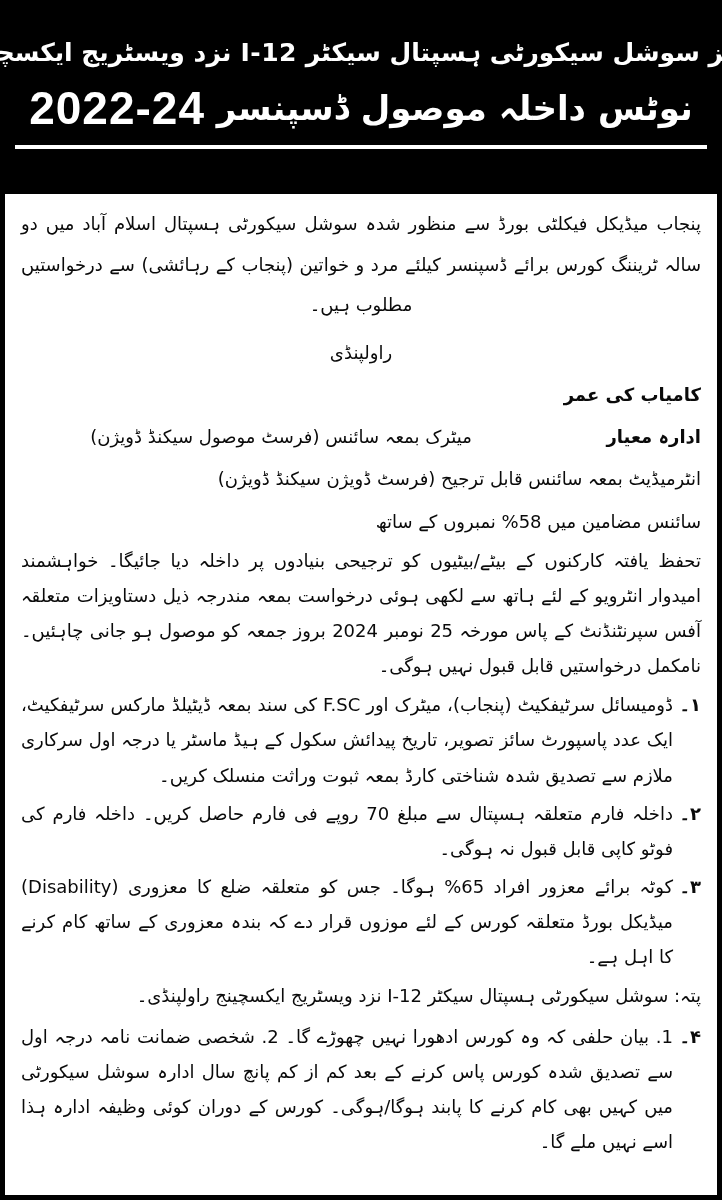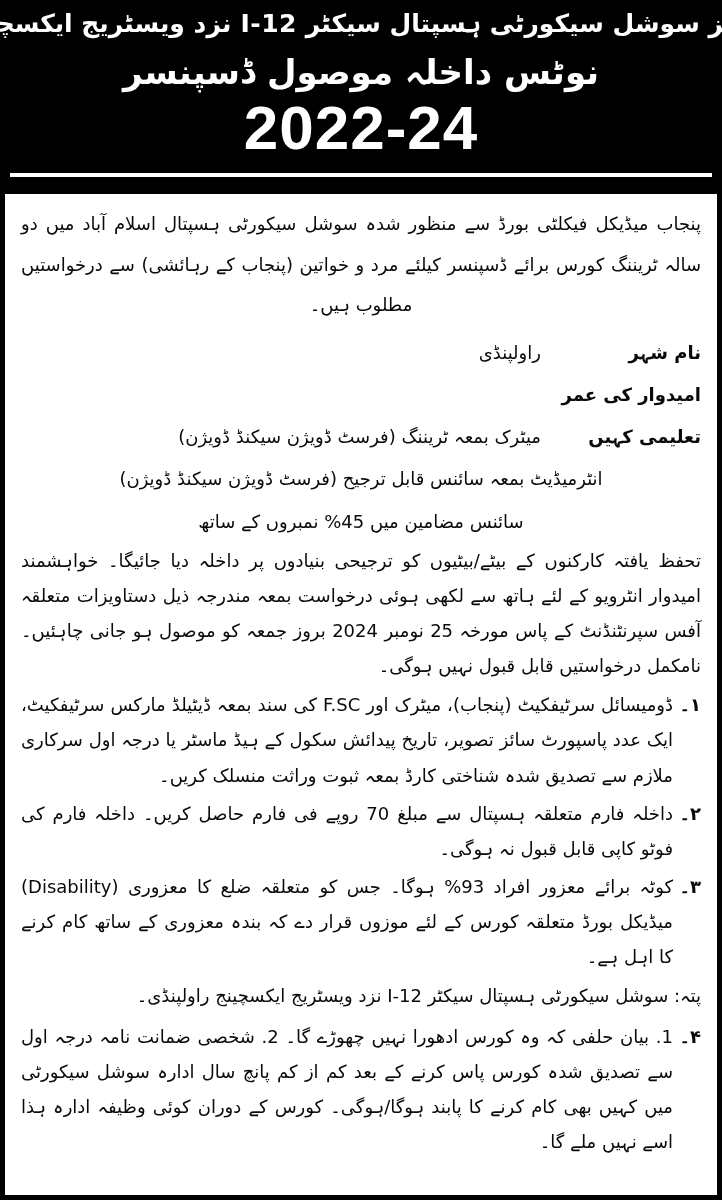--- a/index.html
+++ b/index.html
@@ -19,37 +19,37 @@
     direction:rtl; font-size:25px; font-weight:bold; letter-spacing:0.5px;
     white-space:nowrap; text-align:center;
   }
   .masthead-title {
     direction:rtl; display:inline-block; text-align:center;
     border-bottom:4px solid #ffffff; padding:0 14px 10px;
     font-size:34px; font-weight:bold;
   }
   .masthead-title .years {
     direction:ltr; unicode-bidi:isolate; display:inline-block;
-    font-family:"Liberation Sans", sans-serif; font-size:62px; font-weight:bold;
+    font-family:"Liberation Sans", sans-serif; font-size:46px; font-weight:bold;
     vertical-align:-4px; letter-spacing:1px;
   }
   
   .content {
     direction:rtl; height:1008px; margin:0;
     border:5px solid #000000; border-top-width:2px;
     padding:10px 16px 6px; overflow:hidden;
     font-size:18px;
   }
   .para { text-align:justify; line-height:1.95; margin-bottom:4px; }
   .intro { line-height:2.25; text-align:justify; text-align-last:center; margin-bottom:6px; }
   
   .info-row { display:flex; line-height:2.35; }
   .info-label { width:160px; flex:0 0 160px; font-weight:bold; }
-  .info-value { flex:1; }
-  .info-extra { text-align:center; line-height:2.35; }
+  .info-value { flex:1; text-align:center; }
+  .info-extra { text-align:right; line-height:2.35; }
   
   .list-item { display:flex; line-height:1.95; margin-bottom:3px; }
   .list-num { flex:0 0 28px; font-weight:bold; }
   .list-text { flex:1; text-align:justify; }
   .address-line { line-height:2.1; margin:2px 0 4px; }
 </style>
 </head>
 <body>
 
 <div class="page">
@@ -61,47 +61,46 @@
       <span class="years">2022-24</span>
     </div>
   </div>
 
   <div class="content">
 
     <p class="intro">پنجاب میڈیکل فیکلٹی بورڈ سے منظور شدہ سوشل سیکورٹی ہسپتال اسلام آباد میں دو سالہ ٹریننگ کورس برائے ڈسپنسر کیلئے مرد و خواتین (پنجاب کے رہائشی) سے درخواستیں مطلوب ہیں۔</p>
 
     <div>
       <div class="info-row">
-        <span class="info-label">نام شہر</span>
         <span class="info-value">راولپنڈی</span>
       </div>
       <div class="info-row">
-        <span class="info-label">امیدوار کی عمر</span>
+        <span class="info-label">کامیاب کی عمر</span>
       </div>
       <div class="info-row">
-        <span class="info-label">تعلیمی کہیں</span>
-        <span class="info-value">میٹرک بمعہ ٹریننگ (فرسٹ ڈویژن سیکنڈ ڈویژن)</span>
+        <span class="info-label">ادارہ معیار</span>
+        <span class="info-value">میٹرک بمعہ سائنس (فرسٹ موصول سیکنڈ ڈویژن)</span>
       </div>
       <div class="info-extra">انٹرمیڈیٹ بمعہ سائنس قابل ترجیح (فرسٹ ڈویژن سیکنڈ ڈویژن)</div>
-      <div class="info-extra">سائنس مضامین میں 45% نمبروں کے ساتھ</div>
+      <div class="info-extra">سائنس مضامین میں 58% نمبروں کے ساتھ</div>
     </div>
 
     <p class="para">تحفظ یافتہ کارکنوں کے بیٹے/بیٹیوں کو ترجیحی بنیادوں پر داخلہ دیا جائیگا۔ خواہشمند امیدوار انٹرویو کے لئے ہاتھ سے لکھی ہوئی درخواست بمعہ مندرجہ ذیل دستاویزات متعلقہ آفس سپرنٹنڈنٹ کے پاس مورخہ 25 نومبر 2024 بروز جمعہ کو موصول ہو جانی چاہئیں۔ نامکمل درخواستیں قابل قبول نہیں ہوگی۔</p>
 
     <div class="list-item">
       <span class="list-num">۱۔</span>
       <span class="list-text">ڈومیسائل سرٹیفکیٹ (پنجاب)، میٹرک اور F.SC کی سند بمعہ ڈیٹیلڈ مارکس سرٹیفکیٹ، ایک عدد پاسپورٹ سائز تصویر، تاریخ پیدائش سکول کے ہیڈ ماسٹر یا درجہ اول سرکاری ملازم سے تصدیق شدہ شناختی کارڈ بمعہ ثبوت وراثت منسلک کریں۔</span>
     </div>
     <div class="list-item">
       <span class="list-num">۲۔</span>
       <span class="list-text">داخلہ فارم متعلقہ ہسپتال سے مبلغ 70 روپے فی فارم حاصل کریں۔ داخلہ فارم کی فوٹو کاپی قابل قبول نہ ہوگی۔</span>
     </div>
     <div class="list-item">
       <span class="list-num">۳۔</span>
-      <span class="list-text">کوٹہ برائے معزور افراد 93% ہوگا۔ جس کو متعلقہ ضلع کا معزوری (Disability) میڈیکل بورڈ متعلقہ کورس کے لئے موزوں قرار دے کہ بندہ معزوری کے ساتھ کام کرنے کا اہل ہے۔</span>
+      <span class="list-text">کوٹہ برائے معزور افراد 65% ہوگا۔ جس کو متعلقہ ضلع کا معزوری (Disability) میڈیکل بورڈ متعلقہ کورس کے لئے موزوں قرار دے کہ بندہ معزوری کے ساتھ کام کرنے کا اہل ہے۔</span>
     </div>
 
     <p class="address-line">پتہ: سوشل سیکورٹی ہسپتال سیکٹر I-12 نزد ویسٹریج ایکسچینج راولپنڈی۔</p>
 
 
     <div class="list-item">
       <span class="list-num">۴۔</span>
       <span class="list-text">1. بیان حلفی کہ وہ کورس ادھورا نہیں چھوڑے گا۔ 2. شخصی ضمانت نامہ درجہ اول سے تصدیق شدہ کورس پاس کرنے کے بعد کم از کم پانچ سال ادارہ سوشل سیکورٹی میں کہیں بھی کام کرنے کا پابند ہوگا/ہوگی۔ کورس کے دوران کوئی وظیفہ ادارہ ہذا اسے نہیں ملے گا۔</span>
     </div>
 

